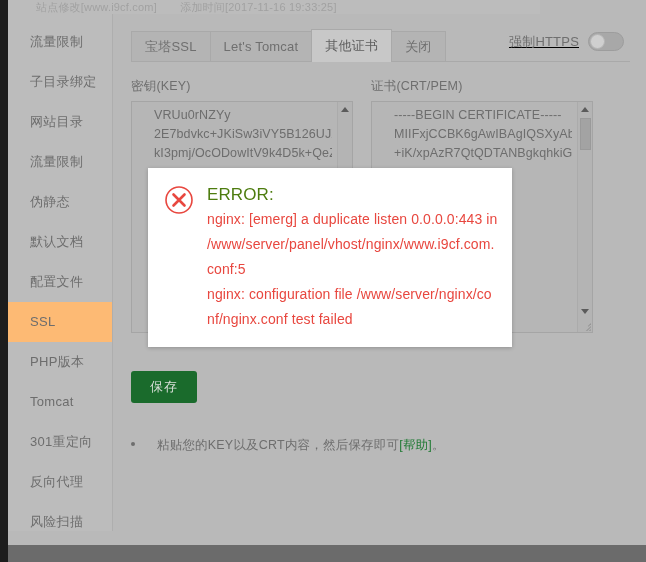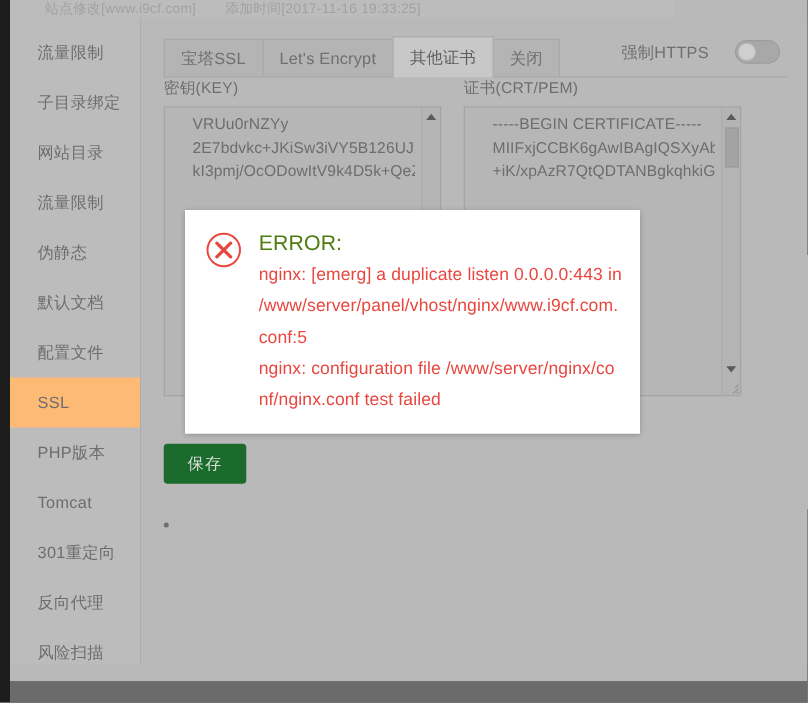--- a/index.html
+++ b/index.html
@@ -143,21 +143,22 @@
     height: 1px;
     background: #a9a9a9;
   }
 
   .https-wrap {
     position: absolute;
     right: 6px;
     top: 4px;
     display: flex;
     align-items: center;
-    gap: 21px;
+    gap: 9px;
+    text-decoration: underline;
   }
   .https-label {
     font-size: 13px;
     color: #6f6f6f;
     letter-spacing: .2px;
   }
   .toggle {
     width: 36px;
     height: 19px;
     border-radius: 10px;
@@ -173,20 +174,21 @@
     border-radius: 50%;
     background: #cfcfcf;
     border: 1px solid #b5b5b5;
     box-sizing: border-box;
   }
 
   
   .fields {
     display: flex;
     gap: 18px;
+    margin-top: 16px;
   }
   .field {
     width: 222px;
   }
   .field-label {
     font-size: 12.5px;
     color: #6e6e6e;
     margin-bottom: 6px;
     letter-spacing: .2px;
   }
@@ -382,21 +384,21 @@
         <div class="side-item">反向代理</div>
         <div class="side-item">风险扫描</div>
       </div>
 
       <div class="content">
 
         <div class="tabs-row">
           <div class="tabs-underline"></div>
           <div class="tabs">
             <div class="tab">宝塔SSL</div>
-            <div class="tab">Let's Encrypt</div>
+            <div class="tab">Let's Tomcat</div>
             <div class="tab active">其他证书</div>
             <div class="tab">关闭</div>
           </div>
 
           <div class="https-wrap">
             <span class="https-label">强制HTTPS</span>
             <div class="toggle">
               <span class="knob"></span>
             </div>
           </div>
@@ -453,20 +455,21 @@
               </div>
             </div>
           </div>
 
         </div>
 
         <button class="save-btn">保存</button>
 
         <div class="hint">
           <span class="dot"></span>
+          <span><span>粘贴您的KEY以及CRT内容，然后保存即可</span><span style="color:#1f7a33">[</span><a href="#">帮助</a><span style="color:#1f7a33">]</span><span>。</span></span>
         </div>
 
       </div>
     </div>
 
     <div class="err-dialog">
       <div class="err-inner">
         <div class="err-icon">
           <svg viewBox="0 0 30 30" width="30" height="30" aria-hidden="true">
             <circle cx="15" cy="15" r="13" fill="none" stroke="#e8473f" stroke-width="1.6"></circle>

